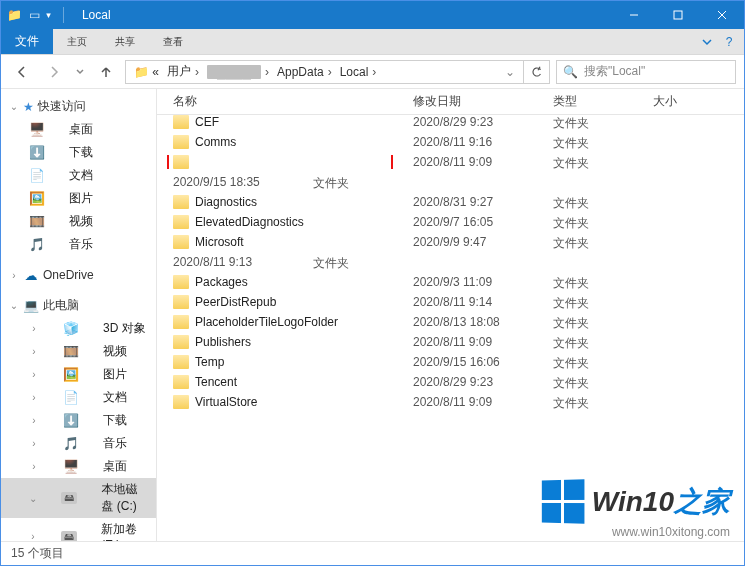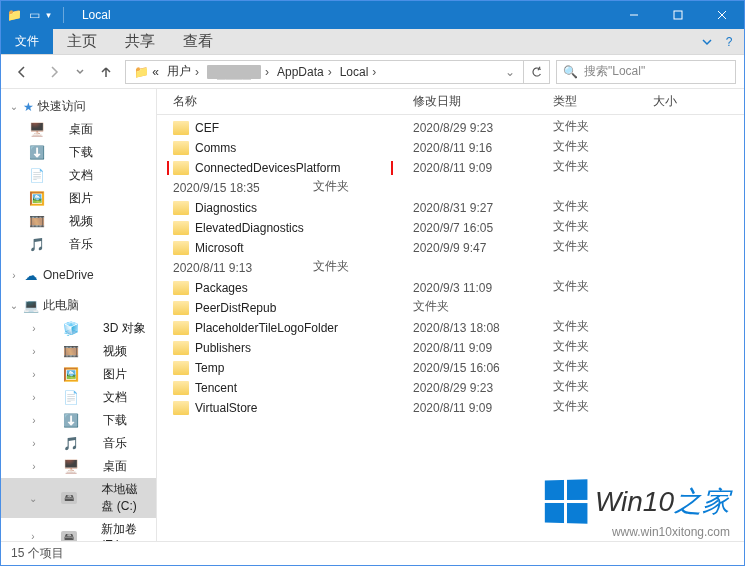--- a/index.html
+++ b/index.html
@@ -10,21 +10,21 @@
   .titlebar .qat .folder-mini { width:16px; height:16px; display:flex; align-items:center; justify-content:center;}
   .titlebar .title { margin-left:6px;}
   .winbtns { margin-left:auto; display:flex;}
   .winbtn { width:44px; height:28px; display:flex; align-items:center; justify-content:center; color:#fff;}
   .winbtn.close{ width:44px;}
   .winbtn svg { stroke:#fff; }
   .sep-v { width:1px; height:16px; background:rgba(255,255,255,.35); margin:0 6px;}
   
   .ribbon-tabs { height:26px; display:flex; align-items:stretch; border-bottom:1px solid #d9d9d9; background:#e5e5e5;}
   .file-tab { background:#1979ca; color:#fff; font-size:12px; display:flex; align-items:center; padding:0 14px;}
-  .r-tab { font-size:15px; color:#444; display:flex; align-items:center; padding:12px 14px;}
+  .r-tab { font-size:10px; color:#444; display:flex; align-items:center; padding:12px 14px;}
   .ribbon-right { margin-left:auto; display:flex; align-items:center; padding-right:6px; gap:4px;}
   .chev { width:18px; height:18px; display:flex; align-items:center; justify-content:center; color:#1979ca;}
   .help { width:18px; height:18px; border-radius:50%; display:flex;align-items:center;justify-content:center; color:#1979ca; font-size:12px;}
   
   .navrow { height:34px; display:flex; align-items:center; gap:6px; padding:4px 8px; background:#fff; border-bottom:1px solid #e6e6e6;}
   .navbtn { width:26px;height:26px; display:flex; align-items:center; justify-content:center; color:#888; border-radius:2px;}
   .navbtn.active{ color:#555;}
   .addressbar { flex:1; height:24px; border:1px solid #cfcfcf; display:flex; align-items:center; font-size:12px; color:#333; padding:0 4px; overflow:hidden;}
   .addressbar .seg { display:flex; align-items:center; gap:4px; padding:0 4px; white-space:nowrap;}
   .crumb-sep{ color:#555;}
@@ -54,38 +54,38 @@
   .ico.three-d::before{content:"🧊";}
   
   .listarea { flex:1; display:flex; flex-direction:column; font-size:12px;}
   .cols { display:flex; align-items:center; height:26px; border-bottom:1px solid #e6e6e6; color:#444; padding-left:8px;}
   .col { padding:0 8px; border-right:1px solid transparent;}
   .col.name{ width:240px;}
   .col.date{ width:140px;}
   .col.type{ width:100px;}
   .col.size{ width:80px;}
   .rows { overflow:auto;}
-  .row { display:flex; align-items:flex-end; height:20px; padding-left:8px;}
+  .row { display:flex; align-items:flex-start; height:20px; padding-left:8px;}
   .cell{ padding:0 8px; overflow:hidden; text-overflow:ellipsis; white-space:nowrap;}
   .cell.name{ width:240px; display:flex; align-items:center; gap:6px; color:#222;}
   .cell.date{ width:140px; color:#555;}
   .cell.type{ width:100px; color:#555;}
   .cell.size{ width:80px; color:#555; text-align:right;}
   .folder-ico { width:16px; height:14px; background:linear-gradient(#ffe9a8,#f7cf5a); border-radius:1px; position:relative;}
   .folder-ico::before{content:""; position:absolute; top:-3px; left:0; width:7px;height:3px; background:#f7cf5a; border-radius:1px 1px 0 0;}
   .row.hl .cell.name{ position:relative;}
   .row.hl .hlbox{ position:absolute; left:2px; right:12px; top:-2px; bottom:-2px; border:2px solid #e11; pointer-events:none;}
   
   .status { height:24px; border-top:1px solid #e6e6e6; display:flex; align-items:center; font-size:12px; color:#555; padding:0 10px;}
   
   .watermark { position:absolute; right:14px; bottom:26px; display:flex; flex-direction:column; align-items:flex-end; pointer-events:none;}
   .watermark .brand{ display:flex; align-items:center; gap:8px;}
   .winlogo{ display:grid; grid-template-columns:20px 20px; grid-template-rows:20px 20px; gap:3px; transform:perspective(100px) rotateY(-8deg);}
   .winlogo div{ background:#0a7dd6;}
-  .brandtxt{ font-size:28px; font-weight:400; color:#333; font-style:italic;}
+  .brandtxt{ font-size:28px; font-weight:700; color:#333; font-style:italic;}
   .brandtxt .zhi{ color:#0a7dd6;}
   .wm-url{ font-size:12px; color:#888; margin-top:2px;}
 </style>
 </head>
 <body>
 
 <div class="titlebar">
   <div class="qat">
     <span class="folder-mini">📁</span>
     <span style="opacity:.9">▭</span>
@@ -298,21 +298,20 @@
             <span>Comms</span>
           </div>
     <div class="cell date">2020/8/11 9:16</div>
     <div class="cell type">文件夹</div>
     <div class="cell size"></div>
   </div>
   <div class="row hl">
     <div class="cell name">
             <span class="hlbox"></span>
             <span class="folder-ico"></span>
-            <span>ConnectedDevicesPlatform</span>
           </div>
     <div class="cell date">2020/8/11 9:09</div>
     <div class="cell type">文件夹</div>
     <div class="cell size"></div>
   </div>
   <div class="row ">
     <div class="cell date">2020/9/15 18:35</div>
     <div class="cell type">文件夹</div>
     <div class="cell size"></div>
   </div>
@@ -355,20 +354,21 @@
           </div>
     <div class="cell date">2020/9/3 11:09</div>
     <div class="cell type">文件夹</div>
     <div class="cell size"></div>
   </div>
   <div class="row ">
     <div class="cell name">
             <span class="folder-ico"></span>
             <span>PeerDistRepub</span>
           </div>
+    <div class="cell date">2020/8/11 9:14</div>
     <div class="cell type">文件夹</div>
     <div class="cell size"></div>
   </div>
   <div class="row ">
     <div class="cell name">
             <span class="folder-ico"></span>
             <span>PlaceholderTileLogoFolder</span>
           </div>
     <div class="cell date">2020/8/13 18:08</div>
     <div class="cell type">文件夹</div>

